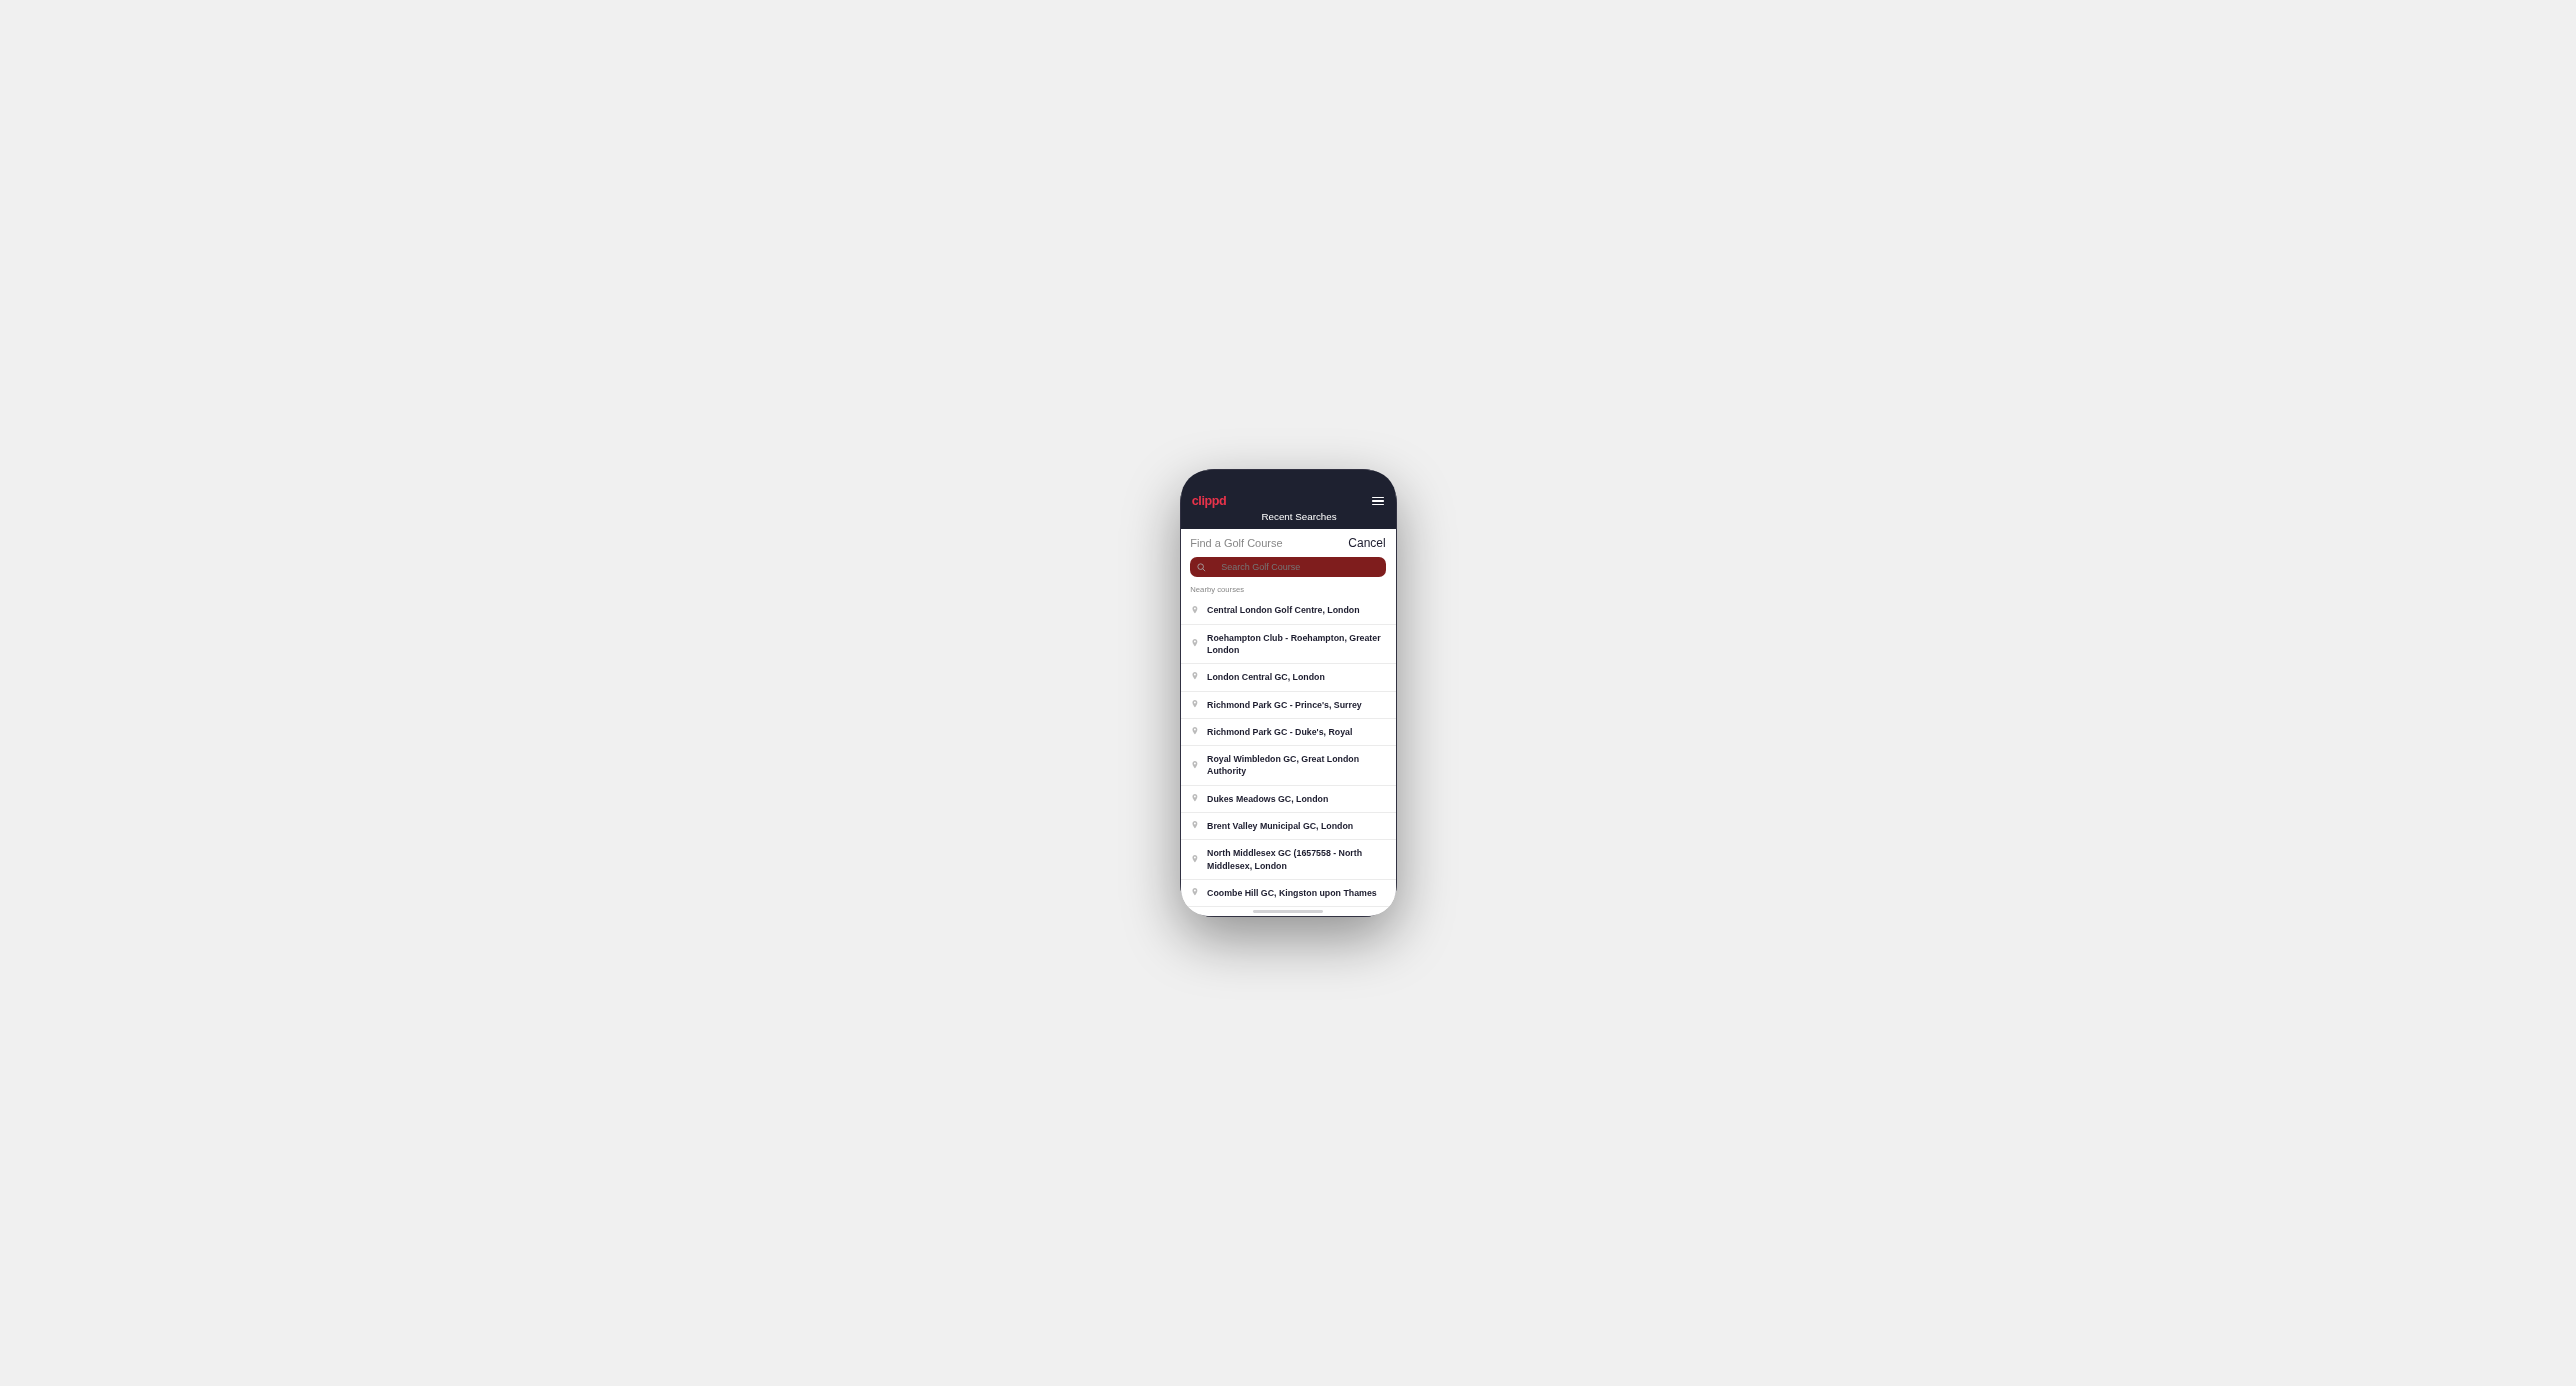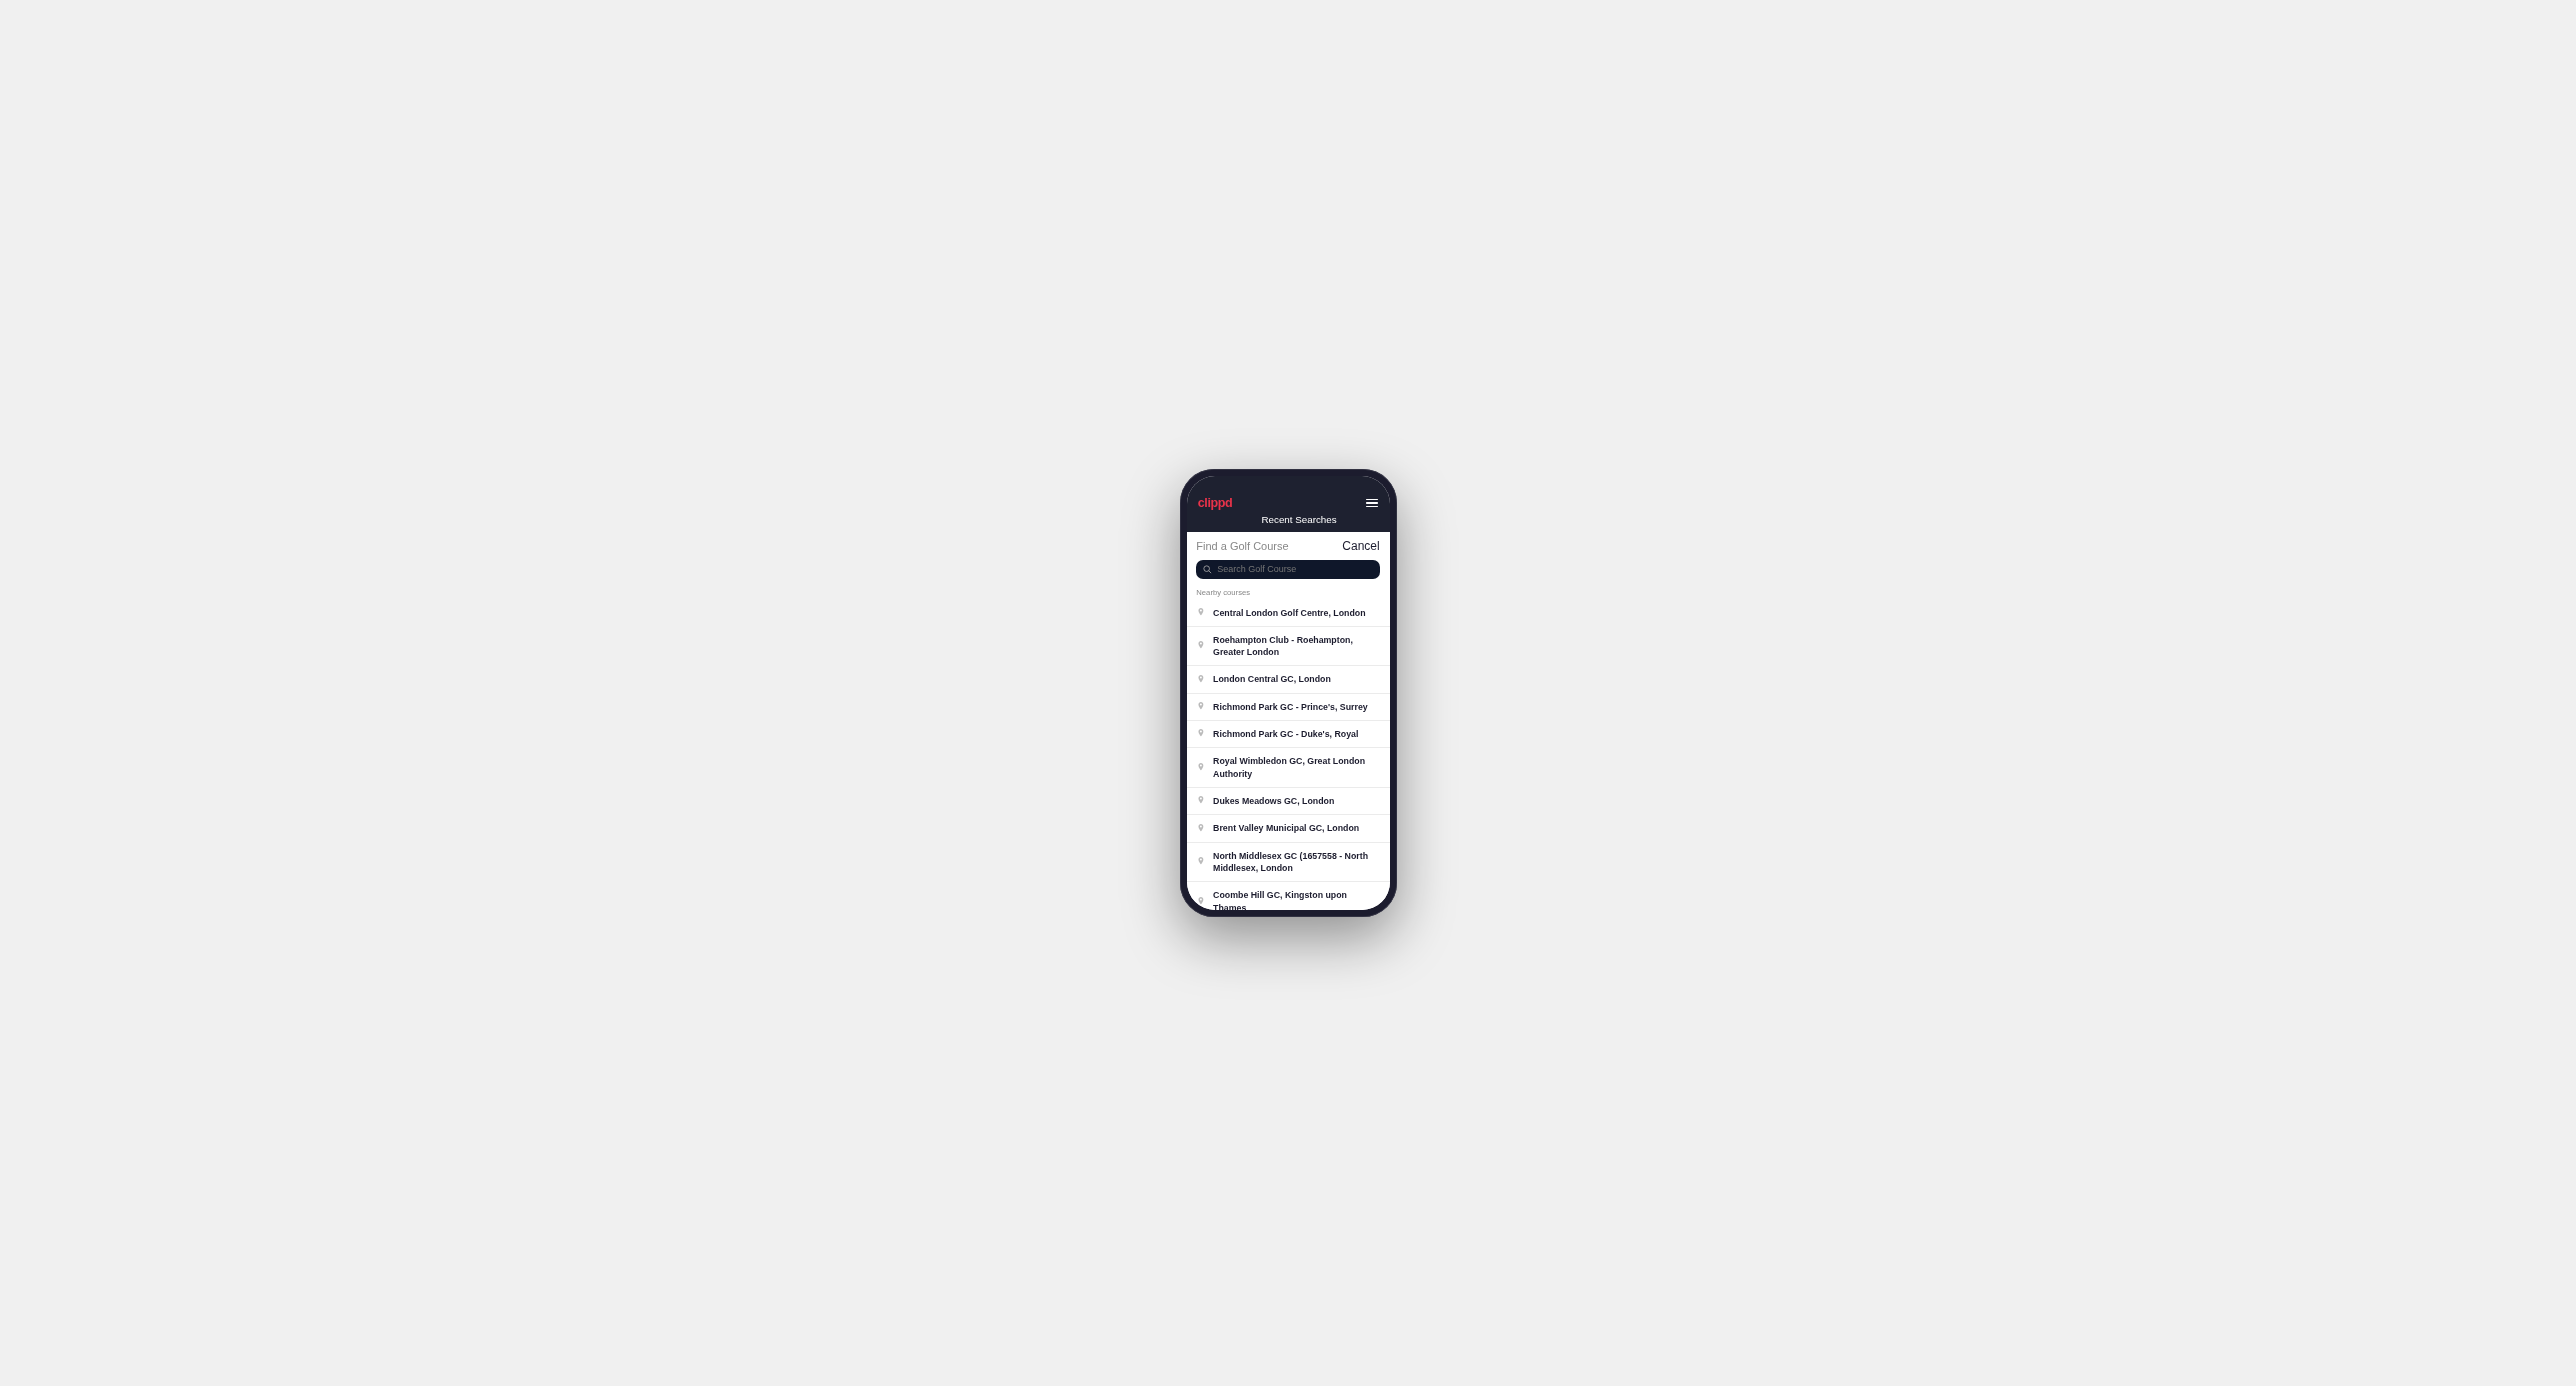--- a/index.html
+++ b/index.html
@@ -10,21 +10,21 @@
       align-items: center;
       min-height: 100vh;
       font-family: -apple-system, BlinkMacSystemFont, 'Helvetica Neue', sans-serif;
     }
 
     .phone-outer {
       width: 217px;
       height: 448px;
       background: #1c1c2e;
       border-radius: 34px;
-      padding: 7px;
+      padding: 1px;
       box-shadow: 0 21px 56px rgba(0,0,0,0.4), inset 0 0 0 0.7px #3a3a4a;
       position: relative;
       display: flex;
       flex-direction: column;
     }
 
     .phone-inner {
       flex: 1;
       background: #fff;
       border-radius: 28px;
@@ -100,26 +100,26 @@
       font-size: 12px;
       color: #1c1c2e;
       font-weight: 500;
       cursor: pointer;
       background: none;
       border: none;
     }
 
     .search-input-wrap {
       margin: 2.8px 9.8px 5.6px;
-      background: #0f172a;
+      background: #7f1d1d;
       border-radius: 7px;
       display: flex;
       align-items: center;
       padding: 4.9px 7px;
-      gap: 5px;
+      gap: 15px;
     }
 
     .search-icon-svg {
       width: 9px;
       height: 9px;
       flex-shrink: 0;
     }
 
     .search-input {
       background: none;

